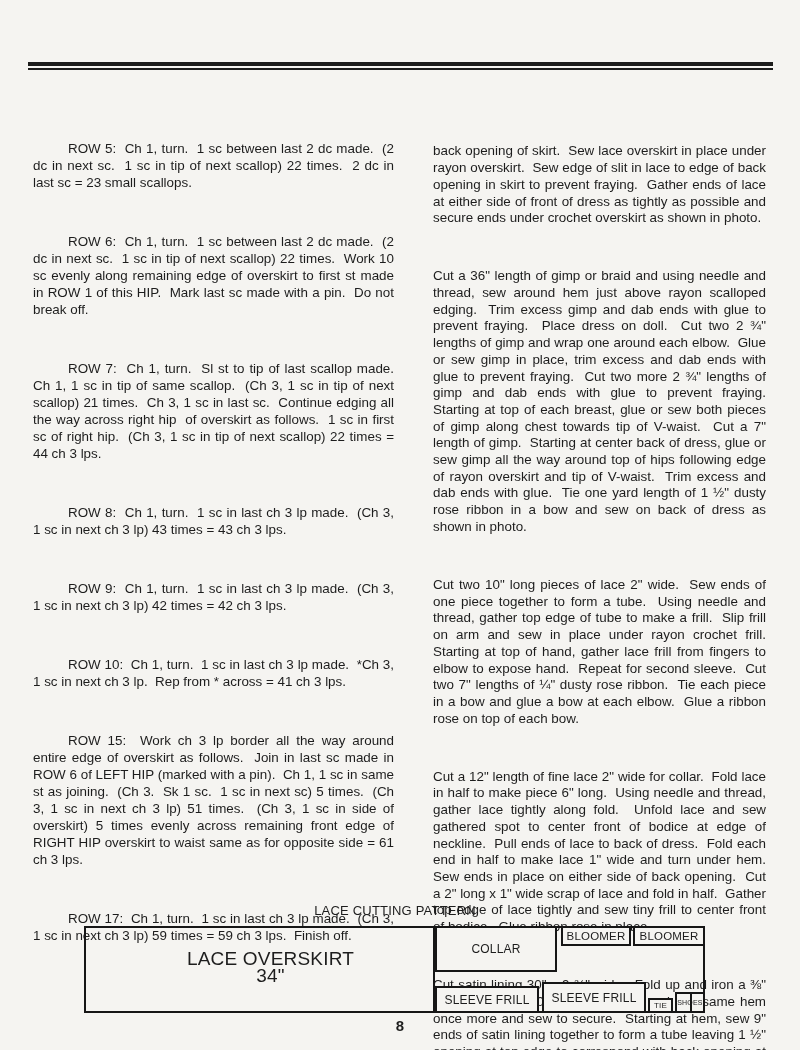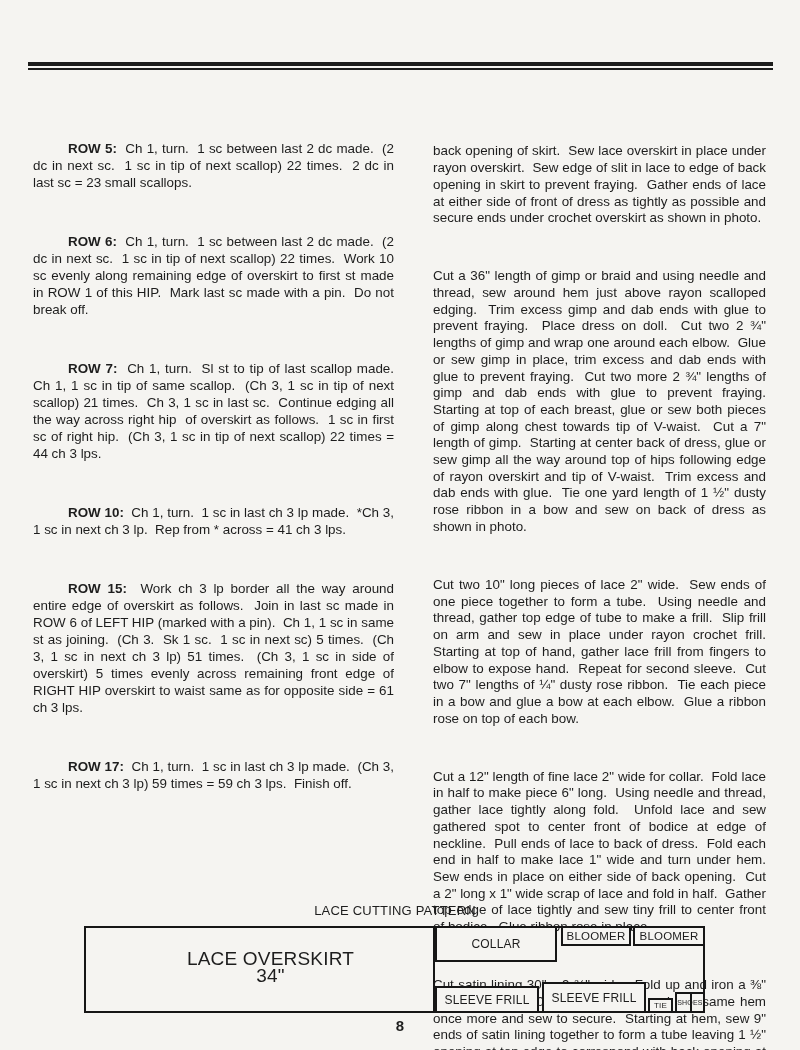--- a/index.html
+++ b/index.html
@@ -18,42 +18,42 @@
     position:absolute;
     font-size:13.4px;line-height:17px;
     text-align:justify;
     white-space:pre-wrap;
   }
   .col-left{left:33px;top:106px;width:361px;}
   .col-right{left:429px;top:106px;width:341px;line-height:16.7px;}
   .para{margin:0 0 8px 0;}
   .para:last-child{margin-bottom:0;}
   .col-right .para{margin:4px;}
-  .row-label{font-weight:bold;padding-left:35px;}
+  .row-label{font-weight:normal;padding-left:35px;}
   .diagram-title{
     position:absolute;left:95px;top:903px;width:600px;
     text-align:center;font-weight:normal;font-size:13px;letter-spacing:.2px;
   }
   .diagram{
     position:absolute;left:84px;top:926px;width:621px;height:87px;
     border:2px solid #161616;box-sizing:border-box;
   }
   .dg-divider{
     position:absolute;left:347px;top:0;bottom:0;width:2px;background:#161616;
   }
   .dg-overskirt{
     position:absolute;left:16px;top:22px;width:337px;text-align:center;
     font-size:19px;line-height:17px;letter-spacing:.2px;
   }
   .dg-box{
     position:absolute;border:2px solid #161616;box-sizing:border-box;
     background:#f5f4f1;display:flex;align-items:center;justify-content:center;
     font-size:12px;letter-spacing:.2px;white-space:nowrap;overflow:hidden;
   }
-  .dg-collar{left:349px;top:-2px;width:122px;height:36px;}
+  .dg-collar{left:349px;top:-2px;width:122px;height:46px;}
   .dg-bloomer1{left:475px;top:-2px;width:70px;height:20px;font-size:11.5px;}
   .dg-bloomer2{left:547px;top:-2px;width:72px;height:20px;font-size:11.5px;}
   .dg-sleeve1{left:349px;bottom:-2px;width:104px;height:27px;}
   .dg-sleeve2{left:456px;bottom:-2px;width:104px;height:31px;}
   .dg-tie{left:562px;bottom:-2px;width:25px;height:15px;font-size:8px;}
   .dg-shoes{left:589px;bottom:-2px;width:30px;height:21px;font-size:7px;}
   .dg-shoes-divider{
     position:absolute;left:50%;top:0;bottom:0;width:1.5px;background:#161616;
   }
   .dg-shoes .label{position:relative;}
@@ -64,20 +64,22 @@
 </style>
 </head>
 <body>
 
 <div class="top-rule"></div>
 
 <div class="col col-left">
   <p class="para"><span class="row-label">ROW 5:</span><span>  Ch 1, turn.  1 sc between last 2 dc made.  (2 dc in next sc.  1 sc in tip of next scallop) 22 times.  2 dc in last sc = 23 small scallops.</span></p>
   <p class="para"><span class="row-label">ROW 6:</span><span>  Ch 1, turn.  1 sc between last 2 dc made.  (2 dc in next sc.  1 sc in tip of next scallop) 22 times.  Work 10 sc evenly along remaining edge of overskirt to first st made in ROW 1 of this HIP.  Mark last sc made with a pin.  Do not break off.</span></p>
   <p class="para"><span class="row-label">ROW 7:</span><span>  Ch 1, turn.  Sl st to tip of last scallop made.  Ch 1, 1 sc in tip of same scallop.  (Ch 3, 1 sc in tip of next scallop) 21 times.  Ch 3, 1 sc in last sc.  Continue edging all the way across right hip  of overskirt as follows.  1 sc in first sc of right hip.  (Ch 3, 1 sc in tip of next scallop) 22 times = 44 ch 3 lps.</span></p>
+  <p class="para"><span class="row-label">ROW 8:</span><span>  Ch 1, turn.  1 sc in last ch 3 lp made.  (Ch 3, 1 sc in next ch 3 lp) 43 times = 43 ch 3 lps.</span></p>
+  <p class="para"><span class="row-label">ROW 9:</span><span>  Ch 1, turn.  1 sc in last ch 3 lp made.  (Ch 3, 1 sc in next ch 3 lp) 42 times = 42 ch 3 lps.</span></p>
   <p class="para"><span class="row-label">ROW 10:</span><span>  Ch 1, turn.  1 sc in last ch 3 lp made.  *Ch 3, 1 sc in next ch 3 lp.  Rep from * across = 41 ch 3 lps.</span></p>
   <p class="para"><span class="row-label">ROW 15:</span><span>  Work ch 3 lp border all the way around entire edge of overskirt as follows.  Join in last sc made in ROW 6 of LEFT HIP (marked with a pin).  Ch 1, 1 sc in same st as joining.  (Ch 3.  Sk 1 sc.  1 sc in next sc) 5 times.  (Ch 3, 1 sc in next ch 3 lp) 51 times.  (Ch 3, 1 sc in side of overskirt) 5 times evenly across remaining front edge of RIGHT HIP overskirt to waist same as for opposite side = 61 ch 3 lps.</span></p>
   <p class="para"><span class="row-label">ROW 17:</span><span>  Ch 1, turn.  1 sc in last ch 3 lp made.  (Ch 3, 1 sc in next ch 3 lp) 59 times = 59 ch 3 lps.  Finish off.</span></p>
   
   
 </div>
 
 <div class="col col-right">
   <p class="para">back opening of skirt.  Sew lace overskirt in place under rayon overskirt.  Sew edge of slit in lace to edge of back opening in skirt to prevent fraying.  Gather ends of lace at either side of front of dress as tightly as possible and secure ends under crochet overskirt as shown in photo.</p>
   <p class="para">Cut a 36" length of gimp or braid and using needle and thread, sew around hem just above rayon scalloped edging.  Trim excess gimp and dab ends with glue to prevent fraying.  Place dress on doll.  Cut two 2 ¾" lengths of gimp and wrap one around each elbow.  Glue or sew gimp in place, trim excess and dab ends with glue to prevent fraying.  Cut two more 2 ¾" lengths of gimp and dab ends with glue to prevent fraying.  Starting at top of each breast, glue or sew both pieces of gimp along chest towards tip of V-waist.  Cut a 7" length of gimp.  Starting at center back of dress, glue or sew gimp all the way around top of hips following edge of rayon overskirt and tip of V-waist.  Trim excess and dab ends with glue.  Tie one yard length of 1 ½" dusty rose ribbon in a bow and sew on back of dress as shown in photo.</p>

